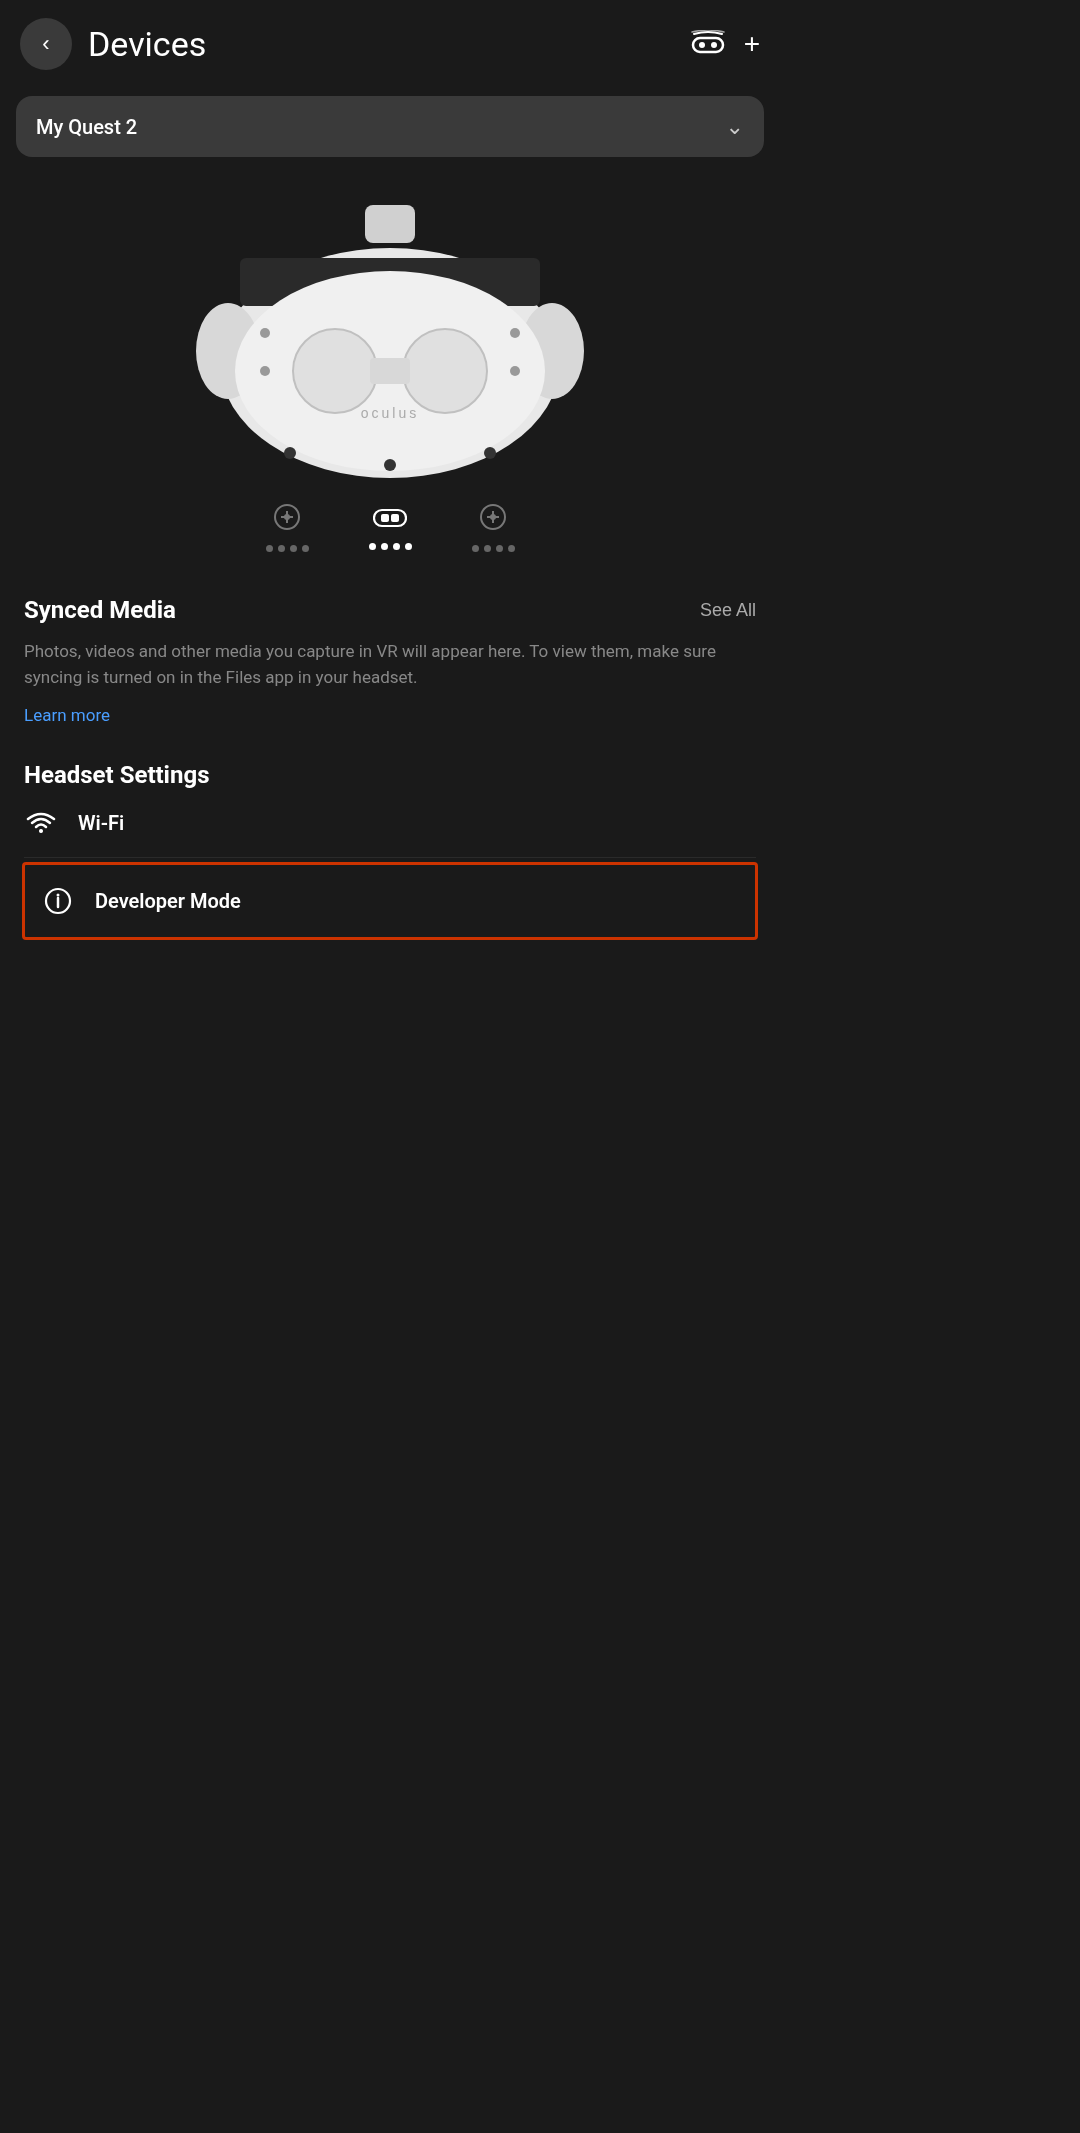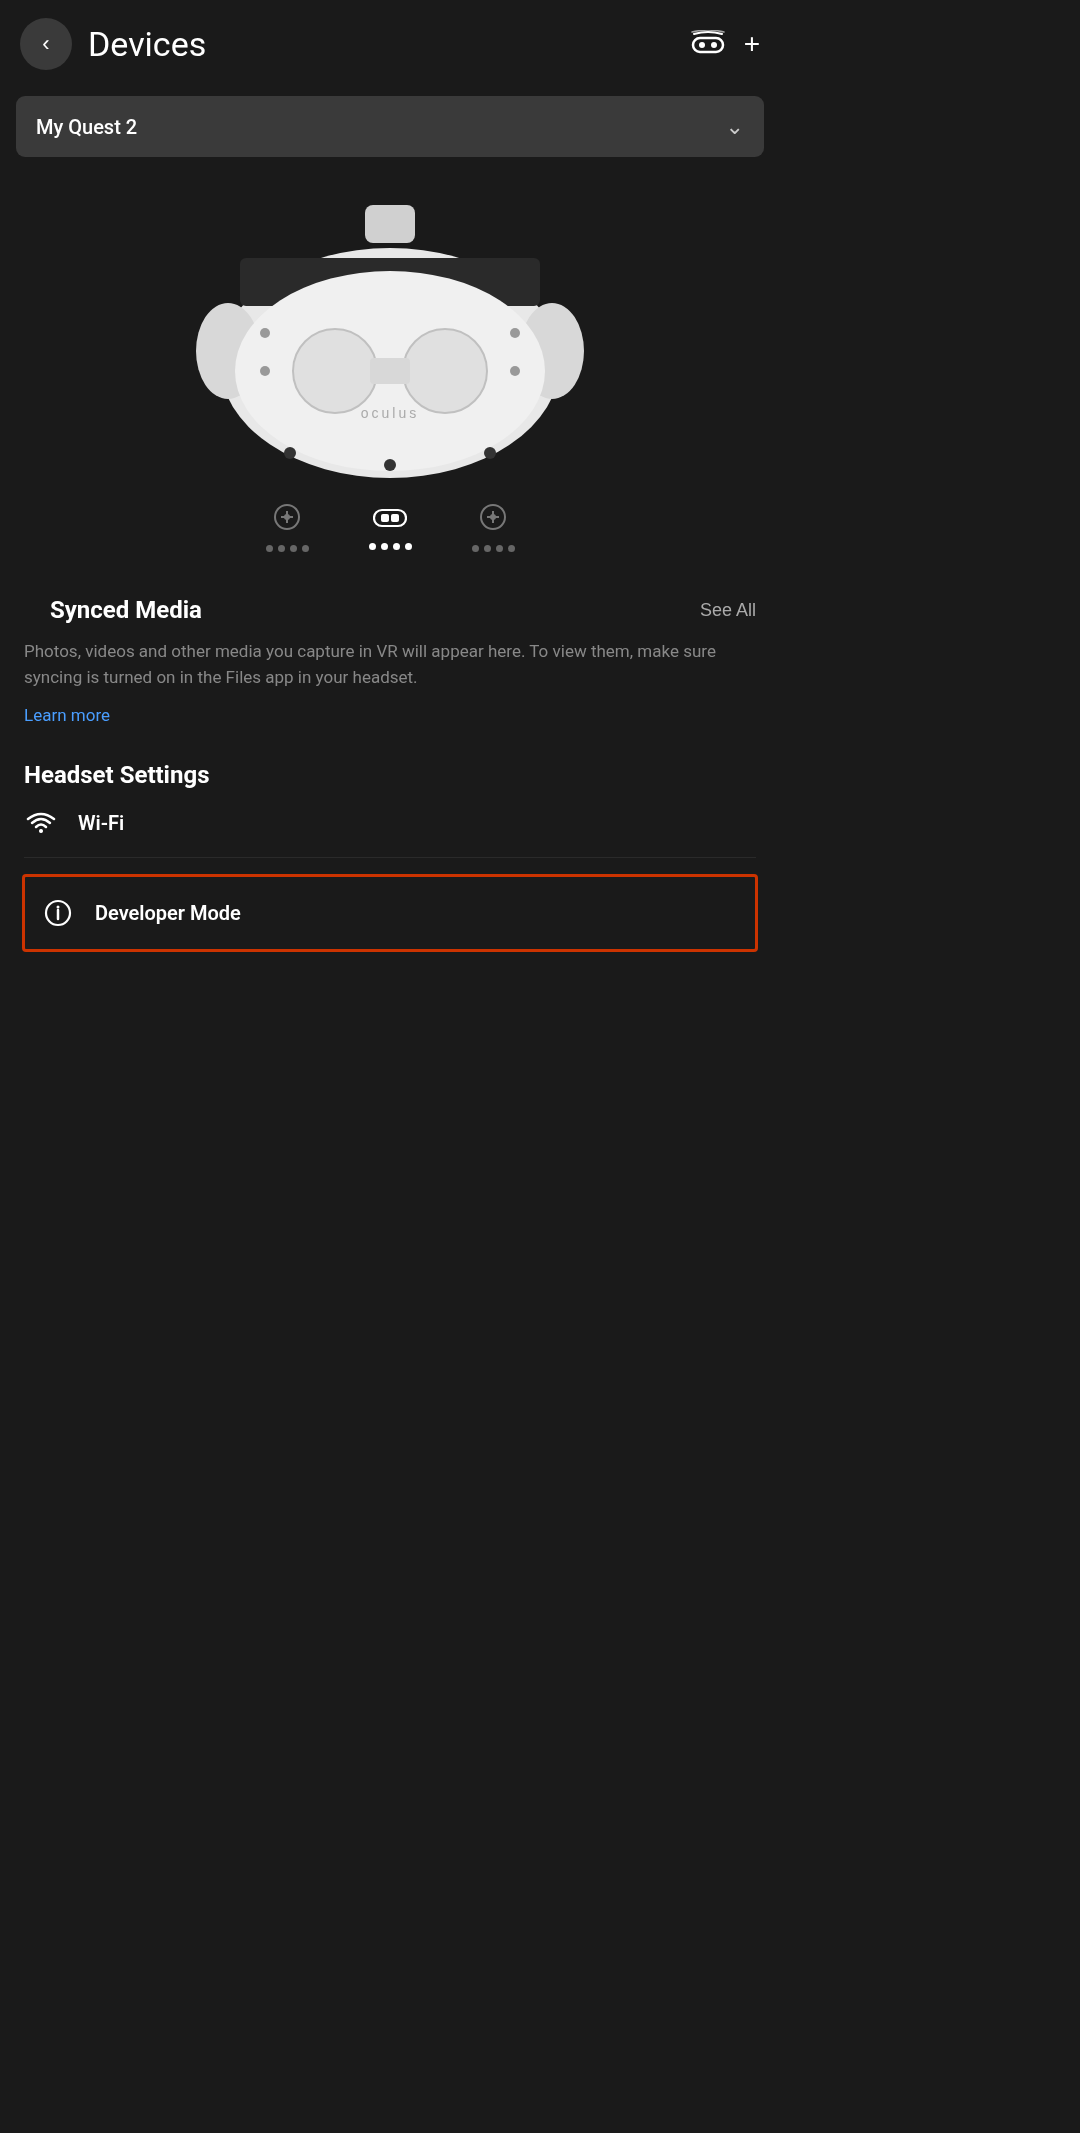--- a/index.html
+++ b/index.html
@@ -57,21 +57,21 @@
       cursor: pointer;
       font-size: 28px;
       display: flex;
       align-items: center;
     }
 
     
     .device-selector {
       margin: 8px 16px 16px;
       background: #3a3a3a;
-      border-radius: 9px;
+      border-radius: 16px;
       padding: 18px 20px;
       display: flex;
       align-items: center;
       justify-content: space-between;
       cursor: pointer;
     }
 
     .device-selector-label {
       font-size: 20px;
       font-weight: 500;
@@ -147,21 +147,20 @@
     
     .section {
       padding: 24px 24px 12px;
     }
 
     .section-header {
       display: flex;
       align-items: center;
       justify-content: space-between;
       margin-bottom: 14px;
-      margin-left: 26px;
     }
 
     .section-title {
       font-size: 24px;
       font-weight: 700;
     }
 
     .see-all-btn {
       background: none;
       border: none;
@@ -232,21 +231,21 @@
 
     
     .developer-mode-item {
       display: flex;
       align-items: center;
       gap: 20px;
       padding: 22px 16px;
       cursor: pointer;
       border: 3px solid #cc3300;
       border-radius: 4px;
-      margin: 16px -2px;
+      margin: 4px -2px;
     }
 
     .developer-mode-item .settings-item-icon {
       font-size: 26px;
     }
 
     
     .wifi-icon {
       width: 30px;
       height: 24px;

